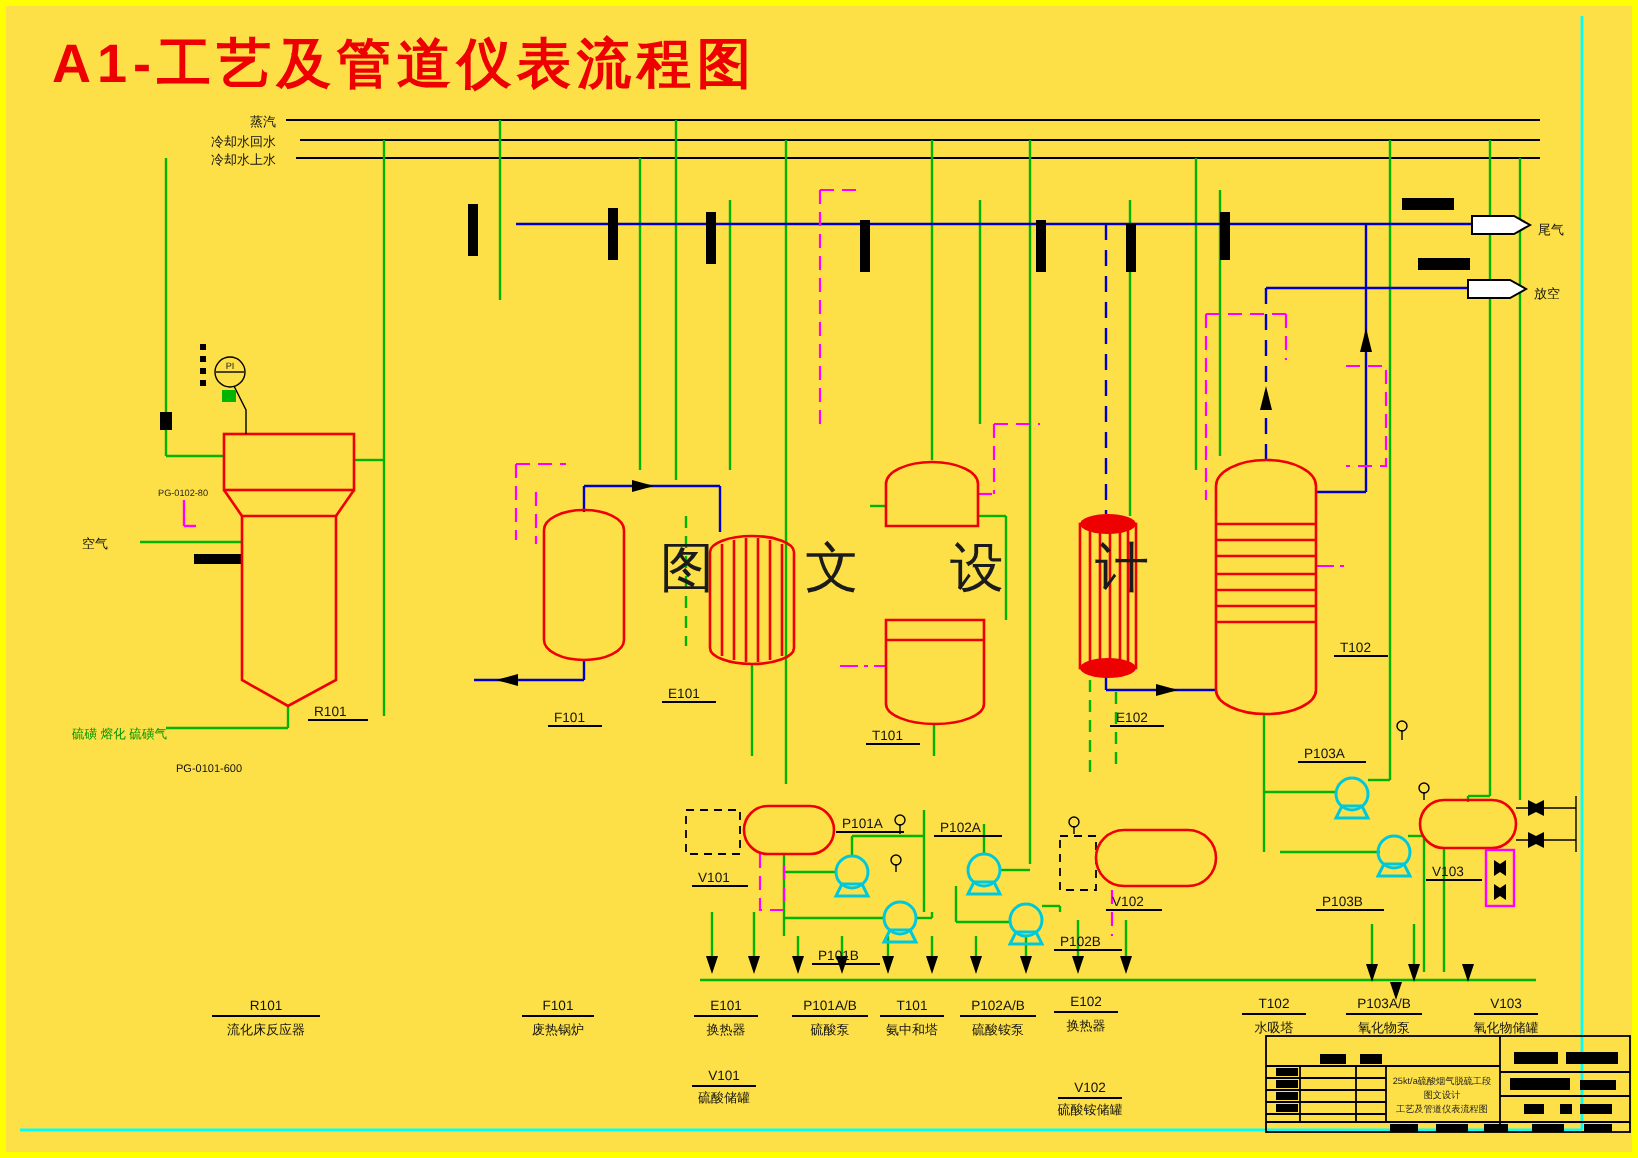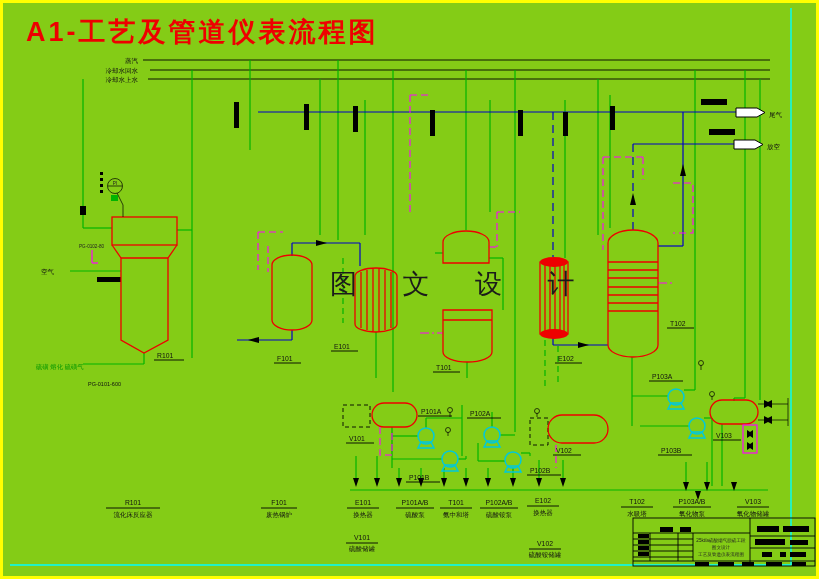--- a/index.html
+++ b/index.html
@@ -1,16 +1,16 @@
 <!DOCTYPE html>
 <html><head>
 <meta charset="utf-8">
 <style>
   html,body{margin:0;padding:0;background:#fff;}
-  #stage{position:relative;width:819px;height:579px;background:#84cc16;overflow:hidden;}
+  #stage{position:relative;width:819px;height:579px;background:#fde047;overflow:hidden;}
   svg{position:absolute;left:0;top:0;}
   text{font-family:"Liberation Sans","DejaVu Sans",sans-serif;}
   .k{stroke:#000;stroke-width:0.9;fill:none}
   .kt{stroke:#000;stroke-width:0.7;fill:none}
   .r{stroke:#ee0000;stroke-width:1.3;fill:none}
   .g{stroke:#00b400;stroke-width:1.2;fill:none}
   .gd{stroke:#00b400;stroke-width:1.2;fill:none;stroke-dasharray:6 4}
   .m{stroke:#ff00ff;stroke-width:1.1;fill:none;stroke-dasharray:7 4}
   .md{stroke:#ff00ff;stroke-width:1.1;fill:none;stroke-dasharray:9 3 2 3}
   .ms{stroke:#ff00ff;stroke-width:1.2;fill:none}

